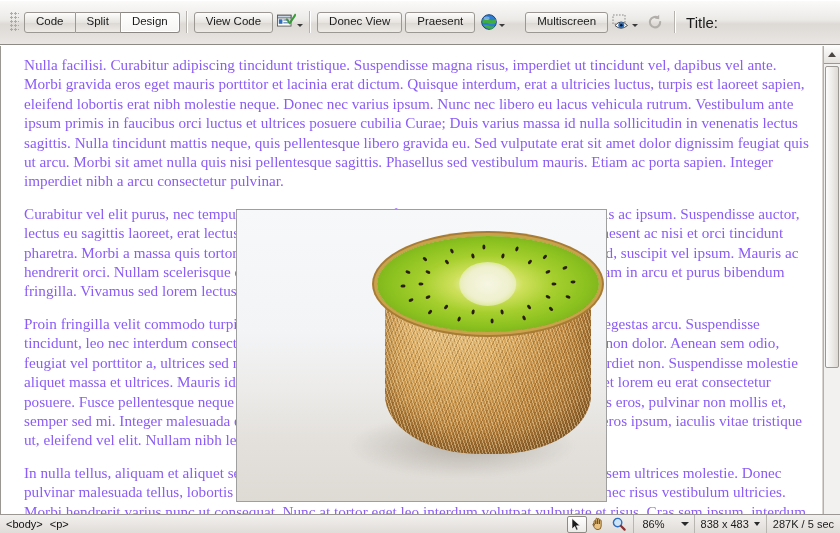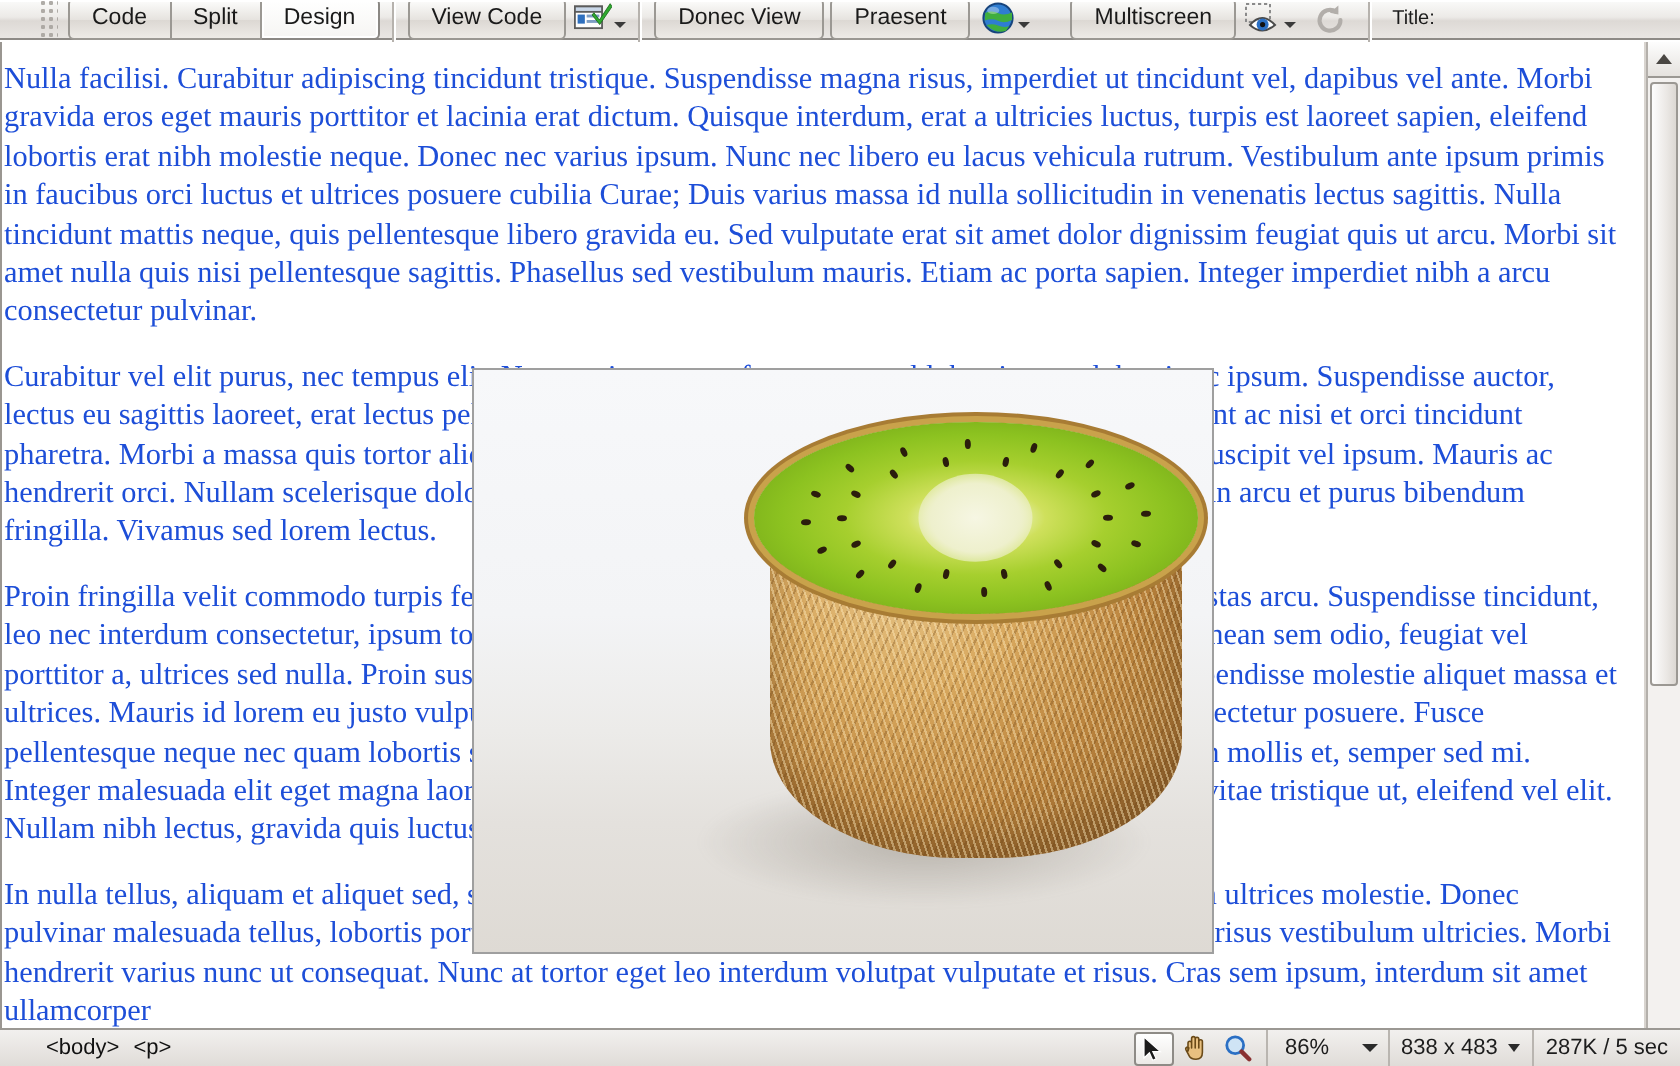--- a/index.html
+++ b/index.html
@@ -13,27 +13,27 @@
     position: relative;
     width: 840px; height: 533px;
     box-sizing: border-box;
     background: linear-gradient(#f4f3f1, #e2dedb);
     display: flex;
     flex-direction: column;
   }
 
   
   .toolbar {
-    height: 20px;
+    height: 45px;
     box-sizing: border-box;
     background: linear-gradient(#fbfbfa 0%, #eceae7 45%, #ddd9d5 55%, #e9e6e3 100%);
     border-bottom: 1px solid #8d8a86;
     display: flex;
     align-items: center;
-    padding: 0 18px;
+    padding: 0 8px;
     position: relative;
   }
   .toolbar:before {
     content: "";
     position: absolute;
     left: 0; top: 0; right: 0; height: 1px;
     background: #ffffff;
   }
   .grip {
     width: 9px; height: 20px;
@@ -76,21 +76,21 @@
     margin: 0 6px;
     background: #b6b2ad;
     border-right: 1px solid #ffffff;
   }
   .icon-btn {
     width: 26px; height: 22px;
     display: flex; align-items: center; justify-content: center;
     cursor: default;
   }
   .title-label {
-    font-size: 10px; color: #1c1c1c;
+    font-size: 15px; color: #1c1c1c;
     margin: 0 5px 0 4px;
   }
   .title-input {
     flex: 1 1 auto;
     height: 19px;
     box-sizing: border-box;
     border: 1px solid #8c8984;
     border-top-color: #6f6c68;
     background: #ffffff;
     font-family: "Liberation Sans", sans-serif;
@@ -113,26 +113,26 @@
     flex: 1 1 auto;
     position: relative;
     background: #ffffff;
     border-left: 1px solid #9a9691;
     border-right: 1px solid #d8d4cf;
     overflow: hidden;
   }
   .page {
     position: absolute;
     inset: 0;
-    padding: 9px 11px 0 1px;
+    padding: 9px 11px 0 23px;
     box-sizing: border-box;
     font-family: "Liberation Serif", "DejaVu Serif", serif;
     font-size: 15.2px;
     line-height: 19.4px;
-    color: #1d4ed8;
+    color: #8b5cf6;
     text-align: left;
   }
   .page p { margin: 0 0 13px 0; }
 
   
   .photo {
     position: absolute;
     left: 235px;
     top: 163px;
     width: 371px;
@@ -241,21 +241,21 @@
     height: 19px;
     box-sizing: border-box;
     background: linear-gradient(#f2f0ee, #e0dcd8);
     border-top: 1px solid #9b9893;
     display: flex;
     align-items: center;
     font-size: 11px;
     color: #1c1c1c;
   }
   .tagsel {
-    padding: 0 23px;
+    padding: 0 6px;
     display: flex; gap: 7px; align-items: center;
     font-family: "Liberation Sans", sans-serif;
     font-size: 11px;
     color: #111;
   }
   .tagsel span { cursor: default; }
   .sb-spacer { flex: 1 1 auto; }
   .sb-tools { display: flex; align-items: center; gap: 1px; padding-right: 4px; }
   .sb-tool {
     width: 20px; height: 17px;

